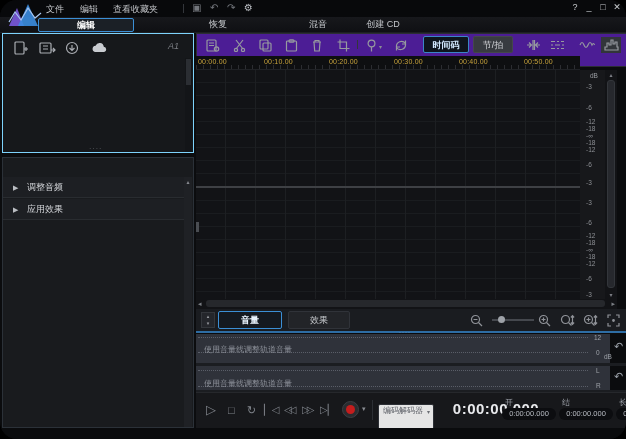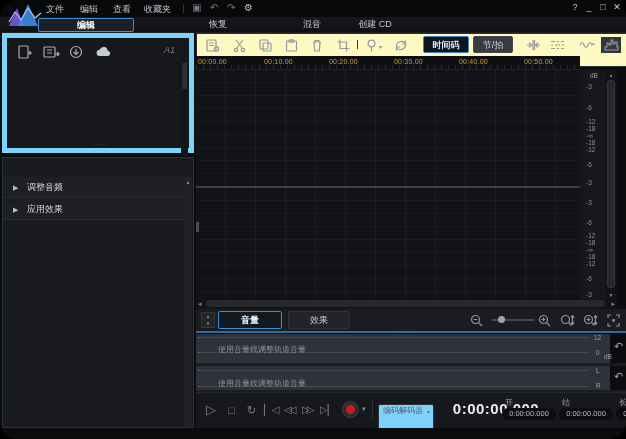--- a/index.html
+++ b/index.html
@@ -22,39 +22,39 @@
 
   
   #tabbar { left:0; top:17px; width:626px; height:16px;
     background:linear-gradient(#17181c,#0f1013); border-bottom:1px solid #1d1f23; }
   .modetab { position:absolute; top:1px; height:14px; line-height:13px; text-align:center;
     color:#c3c6ca; font-size:9px; }
   .modetab.active { border:1px solid #3b8fd6; background:#1b2026; color:#fff; border-radius:2px; font-weight:bold; }
   #brand { right:8px; top:0px; font-size:13px; font-weight:bold; color:#f1f2f4; letter-spacing:.3px; }
 
   
-  #lib-box { left:2px; top:33px; width:192px; height:120px; background:#16181b; border:5px solid #7dd3fc;font-style:italic; }
+  #lib-box { left:2px; top:33px; width:192px; height:120px; background:#16181b; border:1px solid #7dd3fc;font-style:italic; }
   .libtool { position:absolute; top:7px; width:18px; height:14px; }
   #sort-btn { position:absolute; right:14px; top:7px; color:#7b7e84; font-size:9px; }
   #lib-scroll { position:absolute; right:1px; top:24px; width:7px; height:94px; background:#131518; }
   #lib-scroll .thumb { position:absolute; left:1px; top:1px; width:5px; height:26px; background:#2b2e33; }
   #lib-handle { position:absolute; left:86px; bottom:0px; color:#5a5d62; font-size:7px; letter-spacing:1px; }
 
   #adj-box { left:2px; top:157px; width:192px; height:271px; background:#191b1e; border:1px solid #2b3138; }
   #adj-header { position:absolute; left:0; top:0; width:100%; height:18px; background:#232529;
     border-bottom:1px solid #33363b; line-height:18px; padding-left:8px; color:#d8dadd; }
   .adj-item { position:absolute; left:0; width:183px; height:21px; background:#1d1f23;
     border-bottom:1px solid #292c30; line-height:21px; }
   .adj-item .tri { position:absolute; left:10px; top:0; color:#b9bcc1; font-size:7px; }
   .adj-item .lbl { position:absolute; left:24px; top:0; color:#d3d5d9; font-size:9px; }
   #adj-scroll { position:absolute; right:1px; top:19px; width:8px; height:250px; background:#1f2125; }
   #adj-scroll .arr { position:absolute; left:0; width:8px; text-align:center; font-size:6px; color:#84878d; }
 
   
-  #rtoolbar { left:196px; top:33px; width:430px; height:34px; background:#fef9c3;
+  #rtoolbar { left:196px; top:33px; width:430px; height:34px; background:#4c1d95;
     border:1px solid #2b2e33; border-right:none; }
   .tbtn { position:absolute; top:3px; width:20px; height:16px; display:flex; align-items:center; justify-content:center; }
   .tbtn svg { stroke:#96999f; fill:none; stroke-width:1.2; }
   .mode-btn { position:absolute; top:2px; height:17px; line-height:16px; text-align:center; font-size:9px; }
   #btn-timecode { left:226px; width:46px; border:1px solid #3a85c8; background:#0e151d; color:#cfe6fb; font-weight:bold; border-radius:2px; }
   #btn-beats { left:276px; width:40px; background:#383b40; color:#d0d2d6; border-radius:2px; border:1px solid #44474c; }
 
   
   #ruler { left:196px; top:56px; width:384px; height:14px; background:#0e0f11; border-bottom:1px solid #202226; }
   #ruler .minor { position:absolute; left:0; bottom:0; width:100%; height:4px;
@@ -95,78 +95,78 @@
   #zoom-slider .knob { position:absolute; left:6px; top:-3px; width:7px; height:7px; border-radius:50%; background:#9ea2a8; }
 
   #blue-div { left:196px; top:331px; width:430px; height:2px; background:#2e6da4; }
   #blue-div .dots { position:absolute; left:203px; top:-2px; color:#9fb6cc; font-size:6px; letter-spacing:1px; }
 
   
   .lane { position:absolute; left:196px; background:#2f323a; }
   #vol-lane { top:334px; width:414px; height:29px; }
   #pan-lane { top:366px; width:414px; height:24px; }
   .dotline { position:absolute; left:2px; width:390px; border-top:1px dotted #5a5e68; }
-  .lane-hint { position:absolute; left:8px; font-size:8px; color:#8e929b;margin-left:14px; }
+  .lane-hint { position:absolute; left:8px; font-size:8px; color:#8e929b; }
   .scale-lbl { position:absolute; font-size:6.5px; color:#9da1a8; }
   .reset-ico { position:absolute; left:614px; font-size:11px; color:#9aa0a8; }
   #lane-div { left:196px; top:363px; width:430px; height:3px; background:#1b1d21; }
   #lane-div2 { left:196px; top:390px; width:430px; height:2px; background:#1b1d21; }
 
   
   #transport { left:196px; top:392px; width:430px; height:36px; background:#17181b; border-top:1px solid #26282c; }
   .tr-btn { position:absolute; top:9px; color:#7f838a; font-size:11px; line-height:16px; }
   #rec-btn { position:absolute; left:146px; top:8px; width:17px; height:17px; border-radius:50%;
     background:#2a2c30; border:1px solid #3c3f44; }
   #rec-btn .dot { position:absolute; left:3px; top:3px; width:9px; height:9px; border-radius:50%; background:#c41d1d; }
   #rec-dd { position:absolute; left:166px; top:12px; color:#8a8d93; font-size:7px; }
   #tr-sep { position:absolute; left:176px; top:7px; width:1px; height:20px; background:#2c2f34; }
-  #codec-dd { position:absolute; left:182px; top:11px; width:56px; height:26px; background:#7dd3fc;
+  #codec-dd { position:absolute; left:182px; top:11px; width:56px; height:26px; background:#e5e5e5;
     border:1px solid #2c2f35; border-radius:2px; color:#5c5f66; font-size:8px; line-height:12px; padding-left:4px; }
   #codec-dd .arr { position:absolute; right:3px; top:1px; font-size:6px; color:#6b6e74; }
   #main-time { position:absolute; left:240px; top:7px; width:120px; text-align:center;
     font-size:15px; font-weight:bold; color:#e9eaed; letter-spacing:.5px; }
   .fld { position:absolute; }
   .fld .flabel { position:absolute; left:3px; top:0px; font-size:8px; color:#9fa3ab; }
   .fld .fbox { position:absolute; left:0px; top:11px; width:54px; height:12px; background:#0c0d10;
     border-radius:6px; color:#b9bdc4; font-size:7.5px; line-height:12px; text-align:center; }
 
   #bottom-strip { left:0; top:428px; width:626px; height:11px; background:#0a0b0d; }
 </style>
 </head>
 <body>
 
 <div id="win">
 
   <div id="titlebar" class="abs">
     <span class="menu-item" style="left:46px">文件</span>
     <span class="menu-item" style="left:80px">编辑</span>
     <span class="menu-item" style="left:113px">查看</span>
-    <span class="menu-item" style="left:144px">收藏夹</span>
+    <span class="menu-item" style="left:131px">收藏夹</span>
     <span class="tb-sep" style="left:183px"></span>
     <span class="tb-ico" style="left:192px">▣</span>
     <span class="tb-ico" style="left:210px">↶</span>
     <span class="tb-ico" style="left:227px">↷</span>
     <span class="tb-ico" style="left:244px;color:#b9bcc1">⚙</span>
     <span class="winctl" style="right:44px">?</span>
     <span class="winctl" style="right:30px">_</span>
     <span class="winctl" style="right:16px">□</span>
     <span class="winctl" style="right:2px">✕</span>
   </div>
 
   <svg id="logo" class="abs" viewBox="0 0 36 28">
     <polygon points="2,24 10,6 17,24" fill="#6f52c9"></polygon>
     <polygon points="11,24 21,2 31,24" fill="#3b8de0" opacity="0.9"></polygon>
     <polyline points="2,20 8,10 14,18 21,6 28,16 34,11" stroke="#a8c6ef" stroke-width="1.2" fill="none"></polyline>
   </svg>
 
   <div id="tabbar" class="abs">
     <div class="modetab active" style="left:38px;width:96px">编辑</div>
     <div class="modetab" style="left:192px;width:52px">恢复</div>
-    <div class="modetab" style="left:286px;width:52px">混音</div>
-    <div class="modetab" style="left:344px;width:62px">创建 CD</div>
+    <div class="modetab" style="left:292px;width:52px">混音</div>
+    <div class="modetab" style="left:352px;width:62px">创建 CD</div>
   </div>
 
   <div id="lib-box" class="abs">
     <span class="libtool" style="left:10px">
       <svg width="16" height="14" viewBox="0 0 16 14" stroke="#aaadb3" fill="none" stroke-width="1.2">
         <rect x="2" y="1" width="9" height="12" rx="1"></rect>
           <path d="M11 8 h4 M13 6 v4"></path>
       </svg>
     </span>
     <span class="libtool" style="left:36px">

